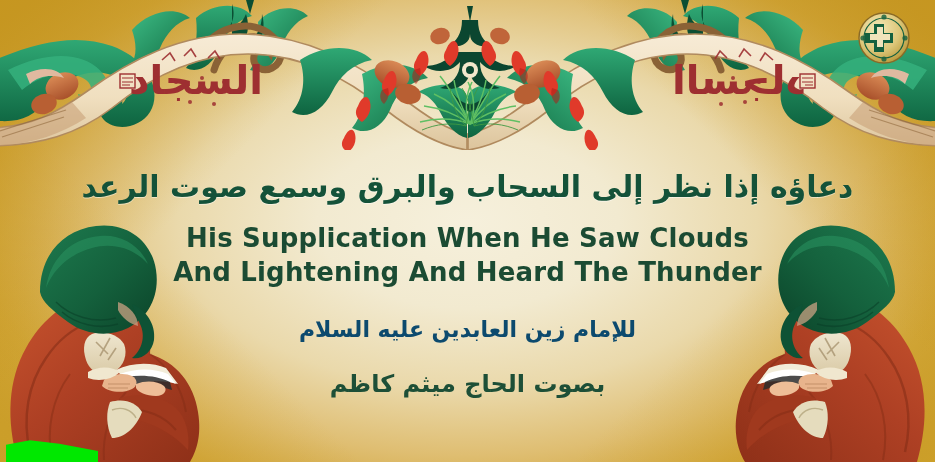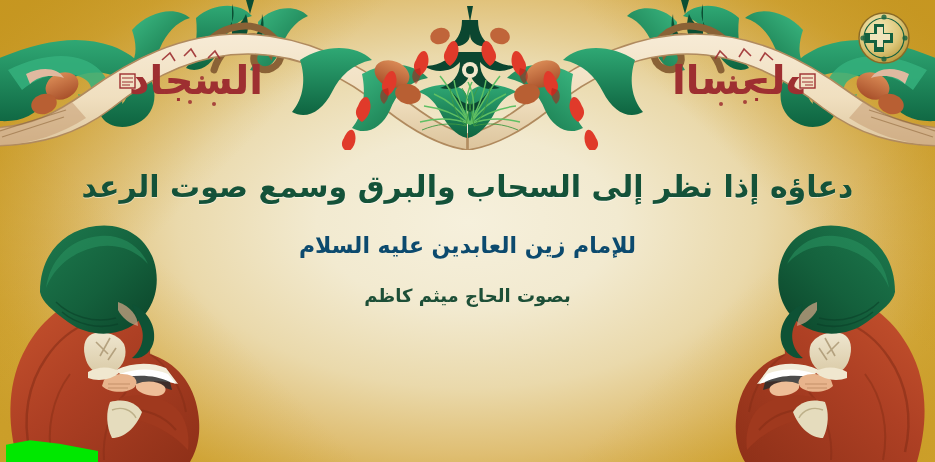--- a/index.html
+++ b/index.html
@@ -87,21 +87,21 @@
   }
   .line-ar-author {
     font-size: 22px;
     font-weight: bold;
     color: #0c4a6e;
     direction: rtl;
     margin-top: 28px;
     line-height: 1.2;
   }
   .line-ar-reciter {
-    font-size: 18px;
+    font-size: 24px;
     font-weight: bold;
     color: #1d4f37;
     direction: rtl;
     margin-top: 26px;
     line-height: 1.2;
   }
 
   
   .chroma-remnant {
     position: absolute;
@@ -423,19 +423,23 @@
         <path d="M110,218 C124,214 136,218 142,228 C136,244 124,254 112,254
                  C106,242 106,228 110,218 Z" fill="#e5dcbd"></path>
         <path d="M112,226 C122,222 132,226 136,234" fill="none" stroke="#bdb089" stroke-width="1.4"></path>
       </g>
     </svg>
   </div>
 
   <div class="text-block">
     <div class="line-ar-title">دعاؤه إذا نظر إلى السحاب والبرق وسمع صوت الرعد</div>
 
+    <div class="line-en">
+      <div>His Supplication When He Saw Clouds</div>
+      <div>And Lightening And Heard The Thunder</div>
+    </div>
 
     <div class="line-ar-author">للإمام زين العابدين عليه السلام</div>
 
     <div class="line-ar-reciter">بصوت الحاج ميثم كاظم</div>
   </div>
 
 </div>
 
 </body></html>

